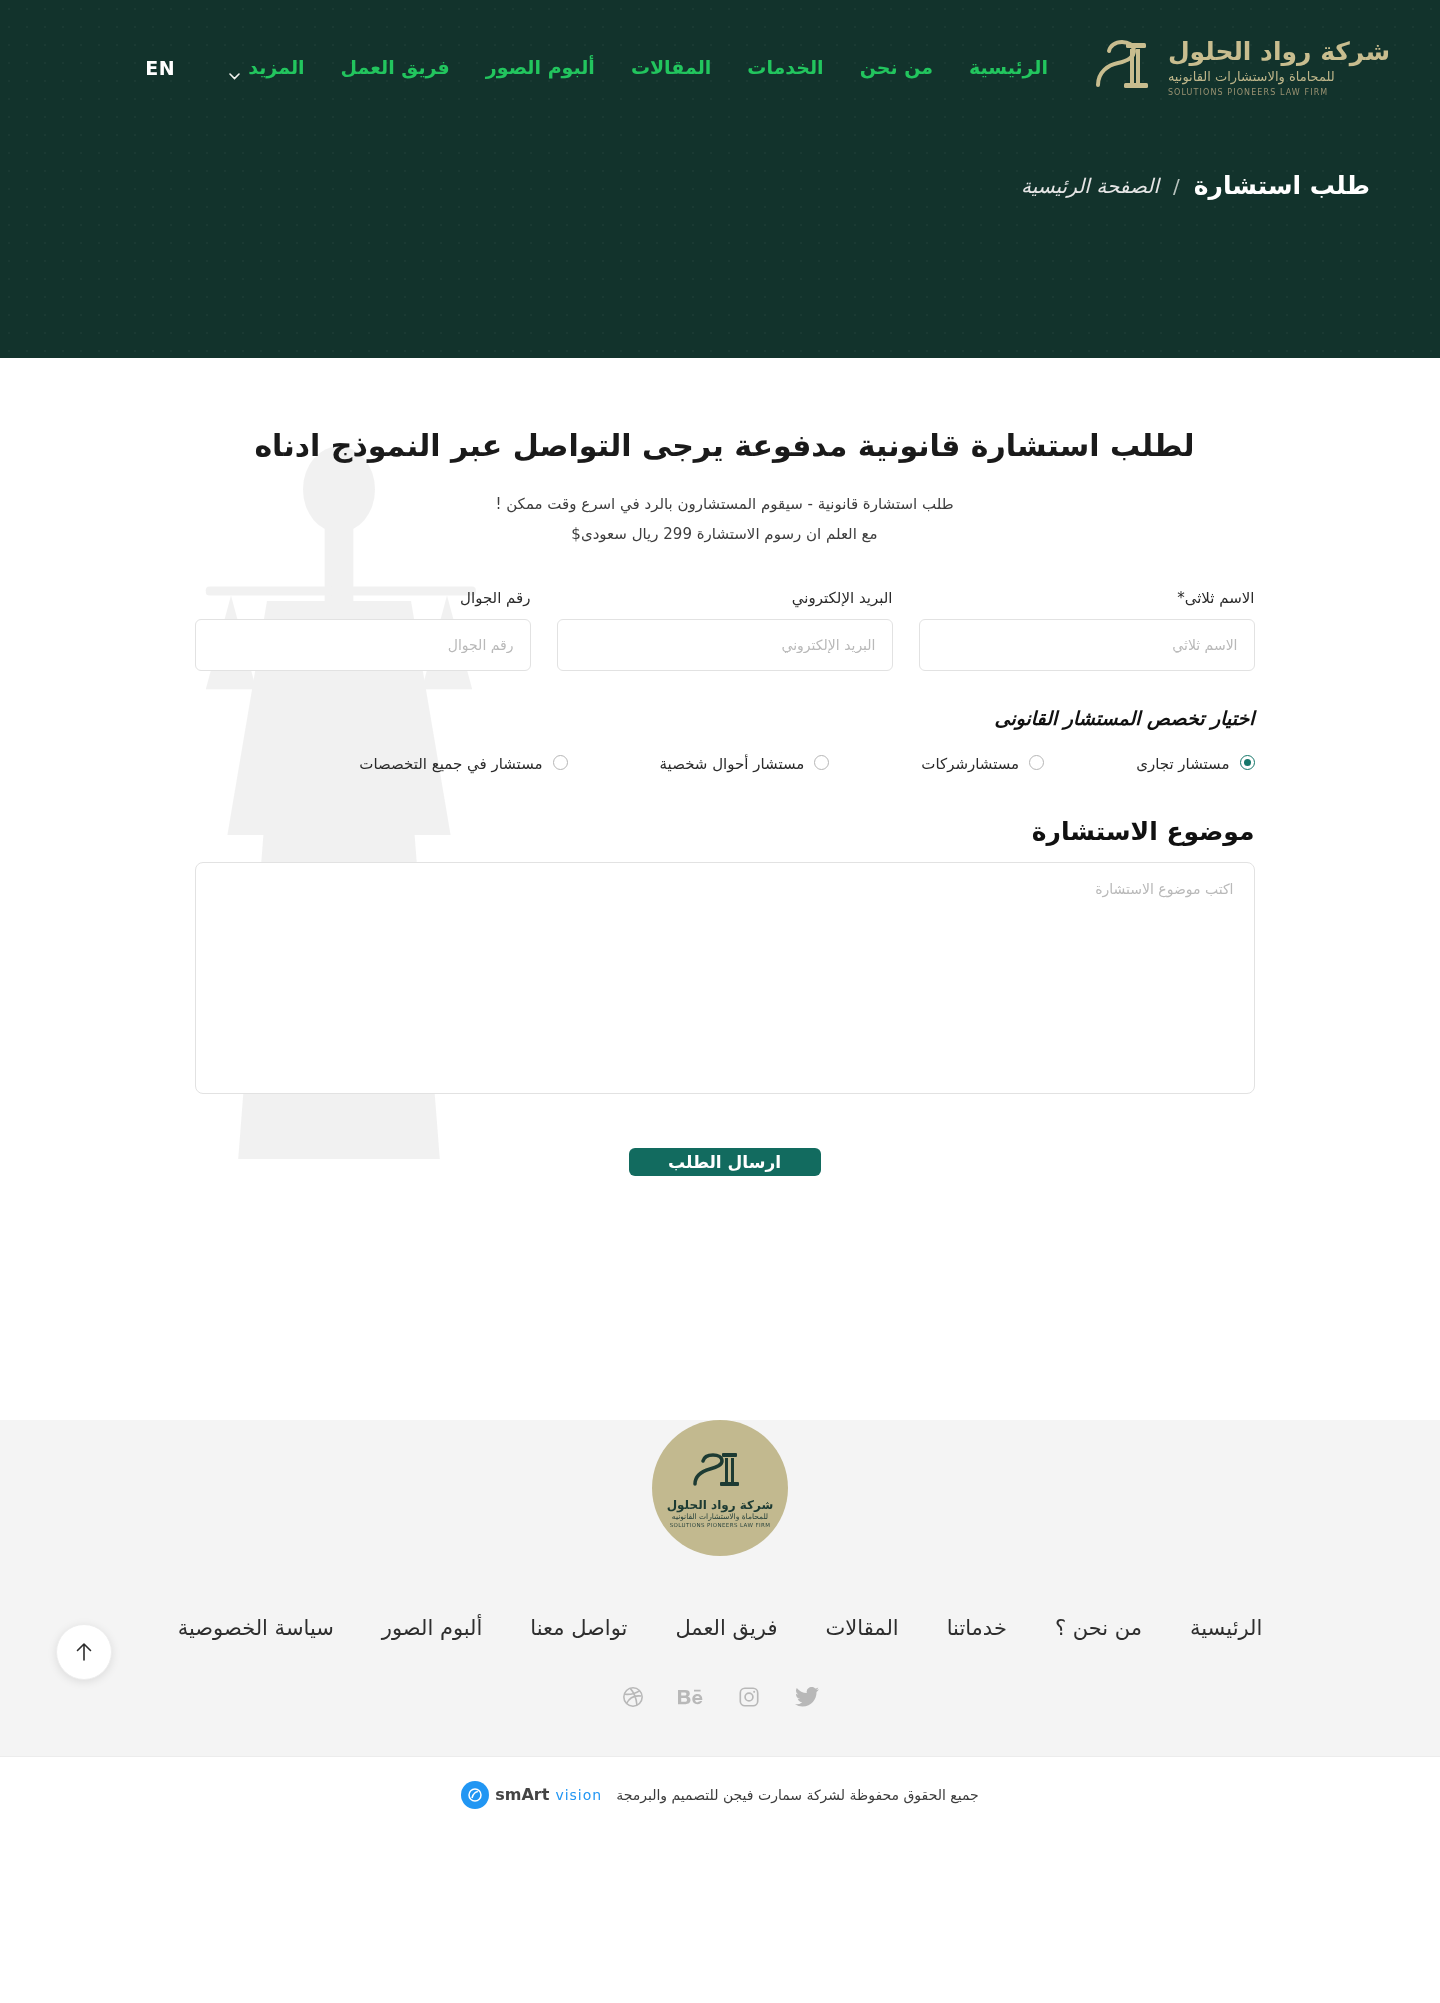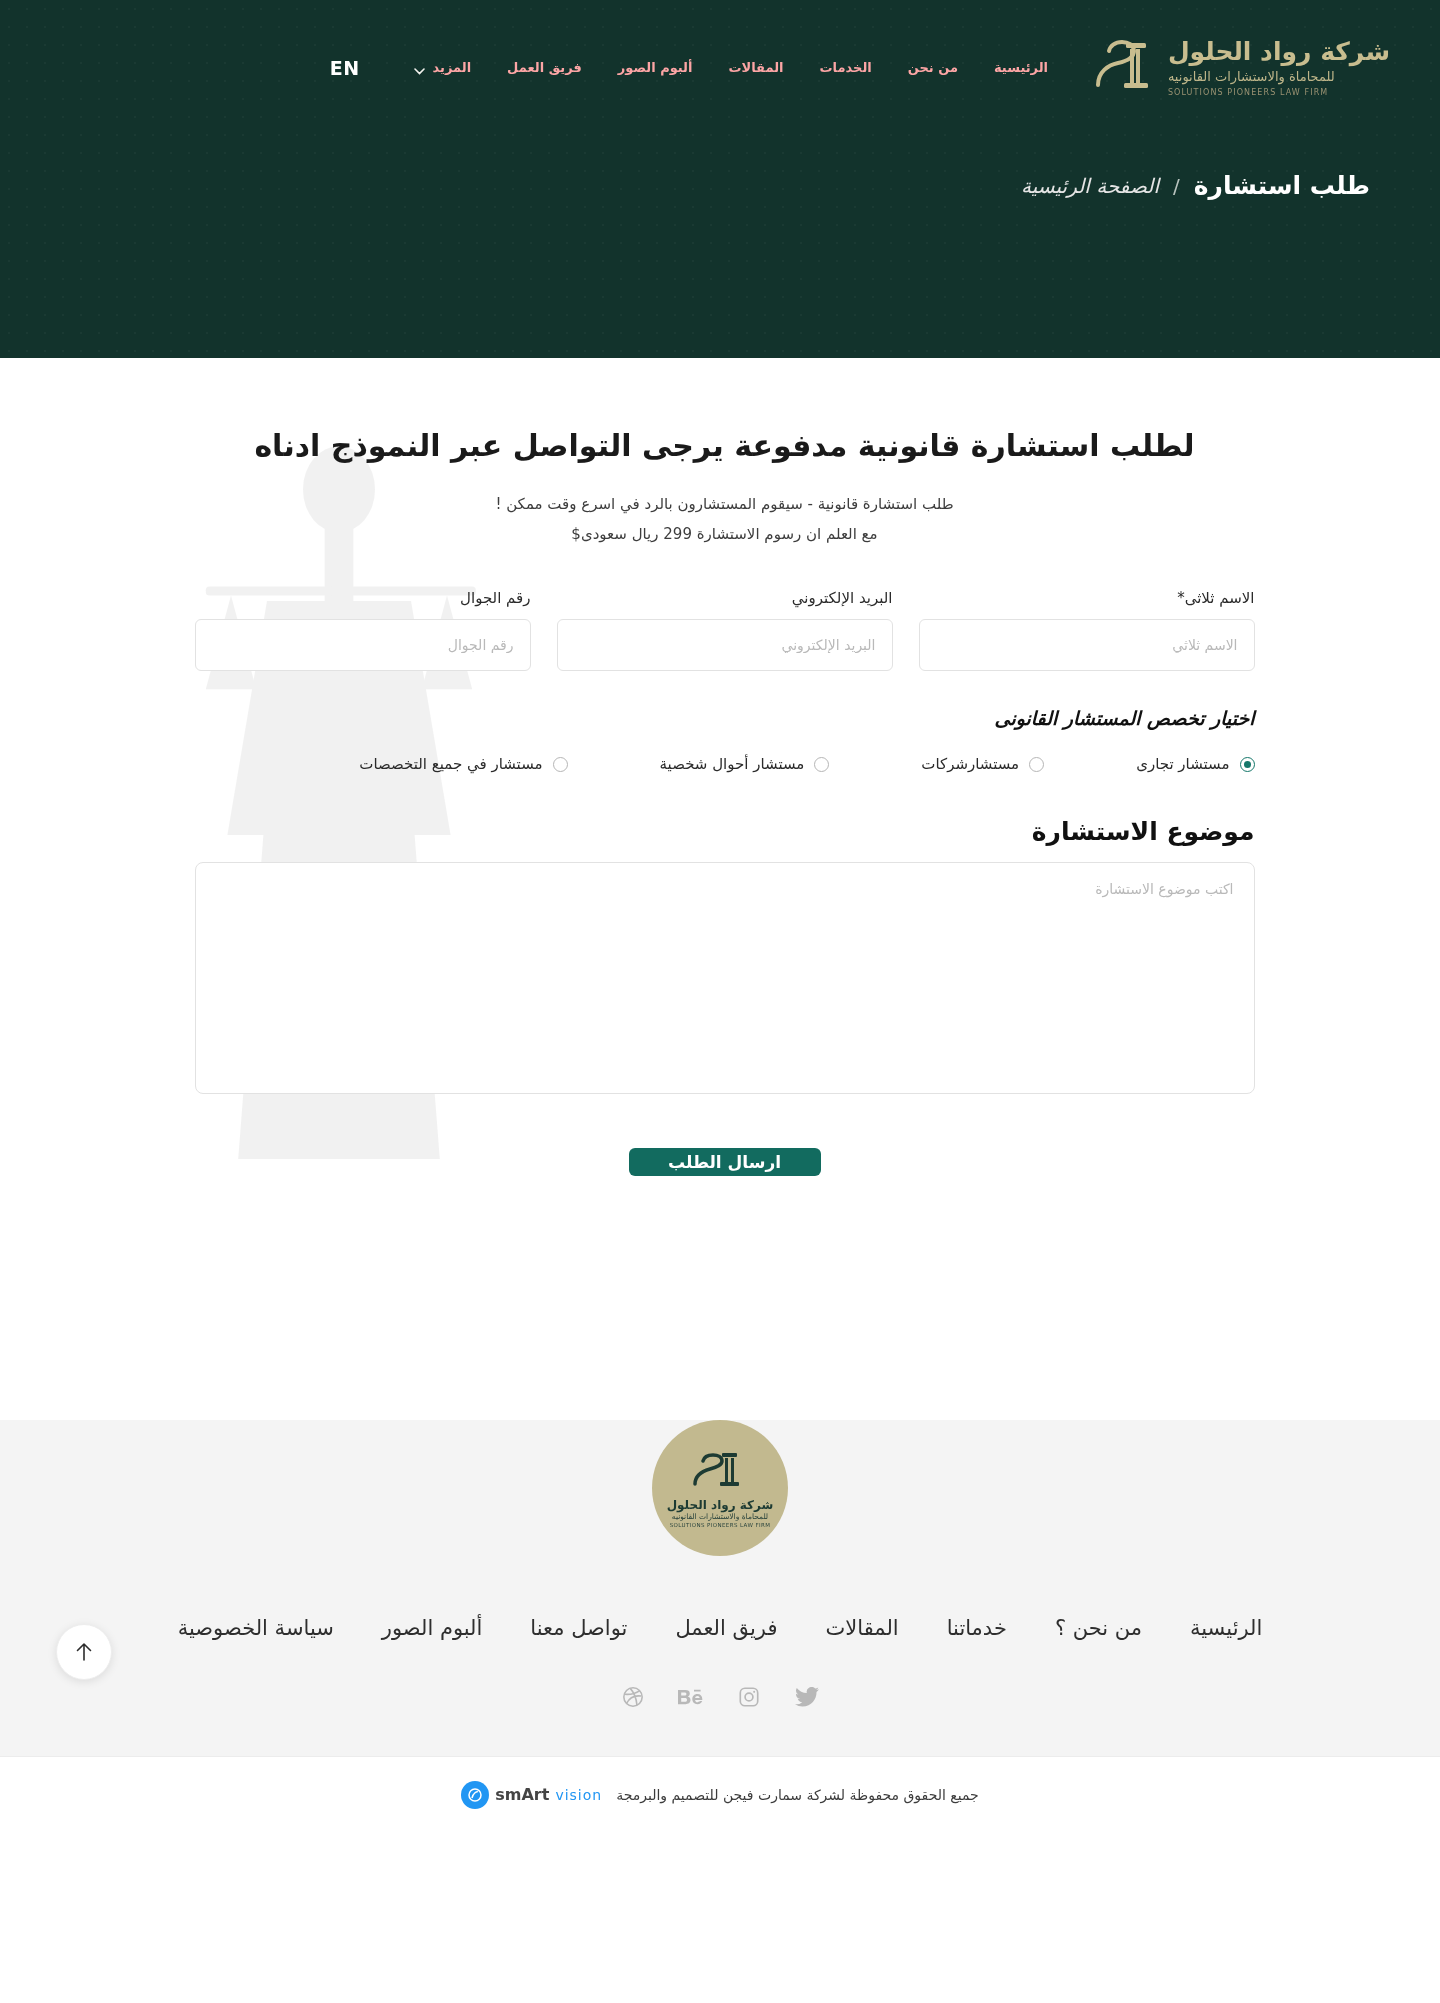--- a/index.html
+++ b/index.html
@@ -61,21 +61,21 @@
   }
   .logo-en {
     color: #9a9272; font-size: 8px; letter-spacing: 1.1px; margin-top: 2px;
     white-space: nowrap;
   }
   .menu {
     display: flex; flex-direction: row; align-items: center;
     gap: 36px; margin-right: 46px;
   }
   .menu a {
-    color: #fca5a5; text-decoration: none; font-size: 13px; font-weight: 600;
+    color: #22c55e; text-decoration: none; font-size: 19px; font-weight: 600;
     white-space: nowrap; line-height: 1;
   }
   .menu a.more { display: inline-flex; align-items: center; gap: 8px; }
   .caret { display:inline-block; width: 11px; height: 7px; }
   .lang {
     color: #ffffff; font-size: 19px; font-weight: 700; letter-spacing: .5px;
     margin-right: 54px; text-decoration: none;
   }
 
   .breadcrumb {
@@ -142,21 +142,21 @@
   .section-title {
     font-size: 19px; font-weight: 700; color: #111; margin: 36px 0 0 0;
     text-align: right;
     font-style: italic;
   }
   .radios {
     display: flex; flex-direction: row; justify-content: flex-start;
     align-items: center; gap: 0; margin: 26px 0 0 0;
   }
   .radio-item {
-    display: flex; flex-direction: row; align-items: center; gap: 10px;
+    display: flex; flex-direction: row; align-items: flex-start; gap: 10px;
     font-size: 15px; color: #2b2b2b; cursor: pointer;
     margin-left: 92px;
   }
   .radio-item:last-child { margin-left: 0; }
   .radio-dot {
     width: 15px; height: 15px; border-radius: 50%;
     border: 1px solid #b6b6b6; background: #fff;
     display: inline-block; position: relative; flex: 0 0 auto;
   }
   .radio-item.checked .radio-dot { border-color: #15776a; }

